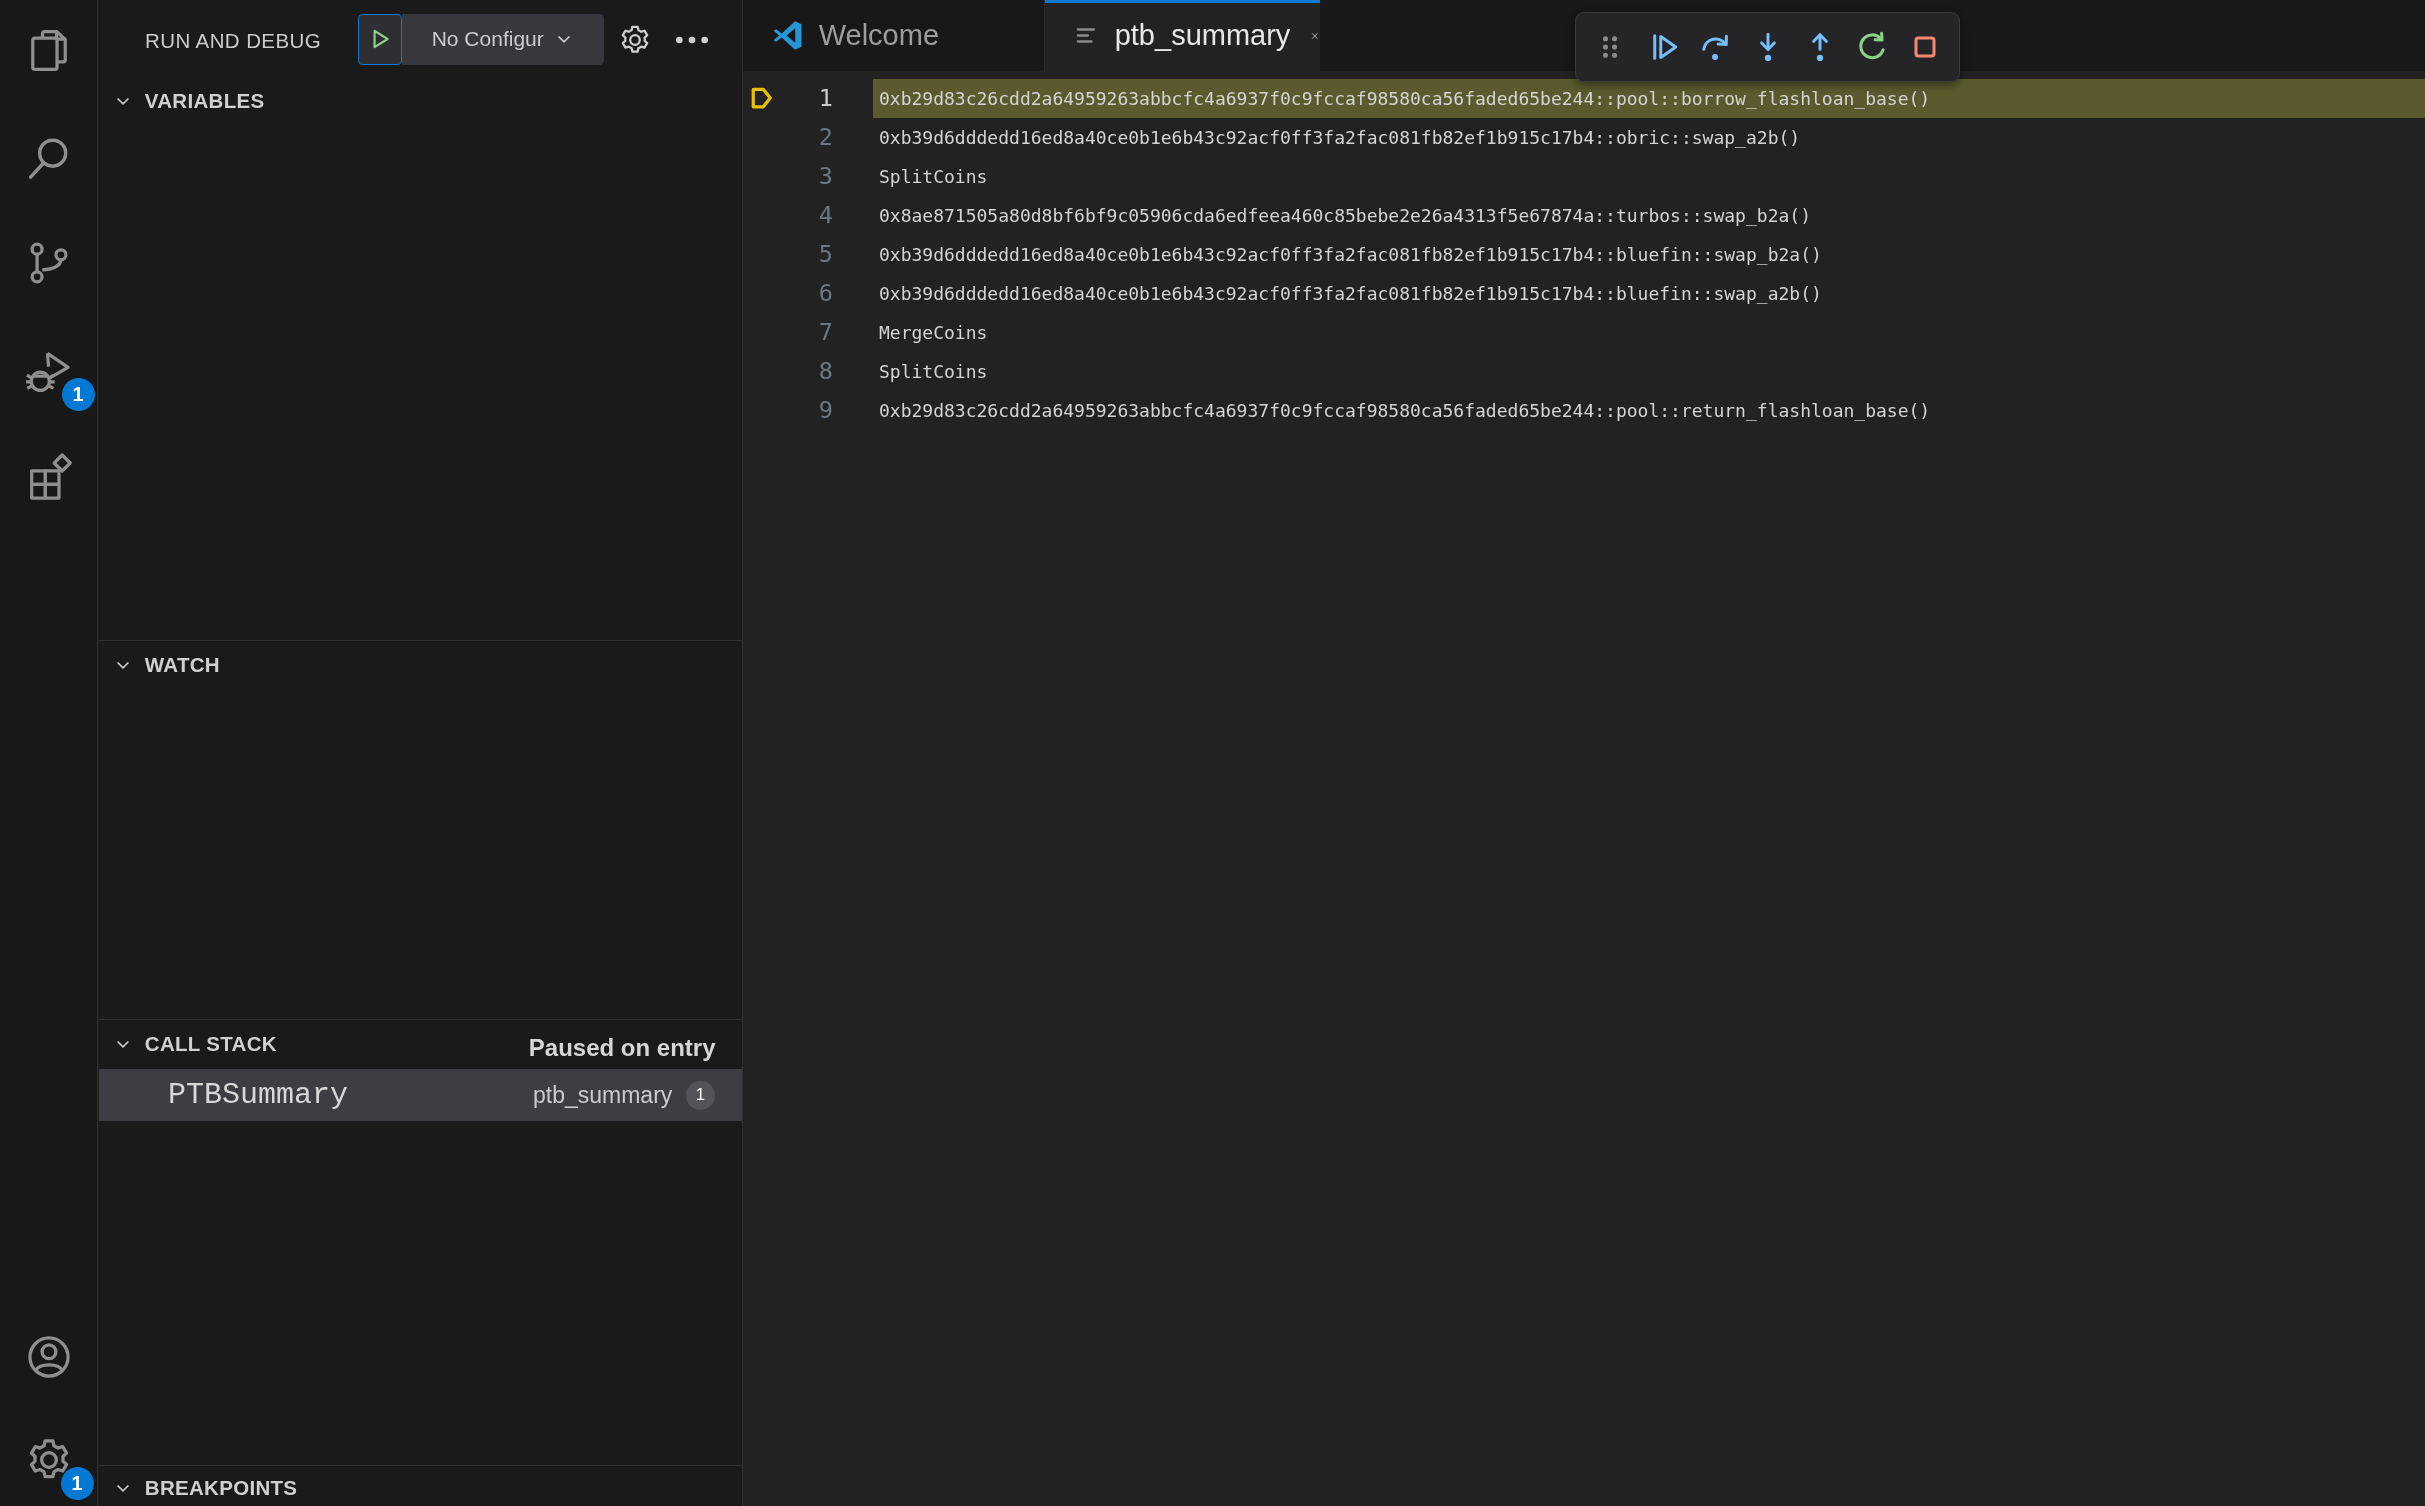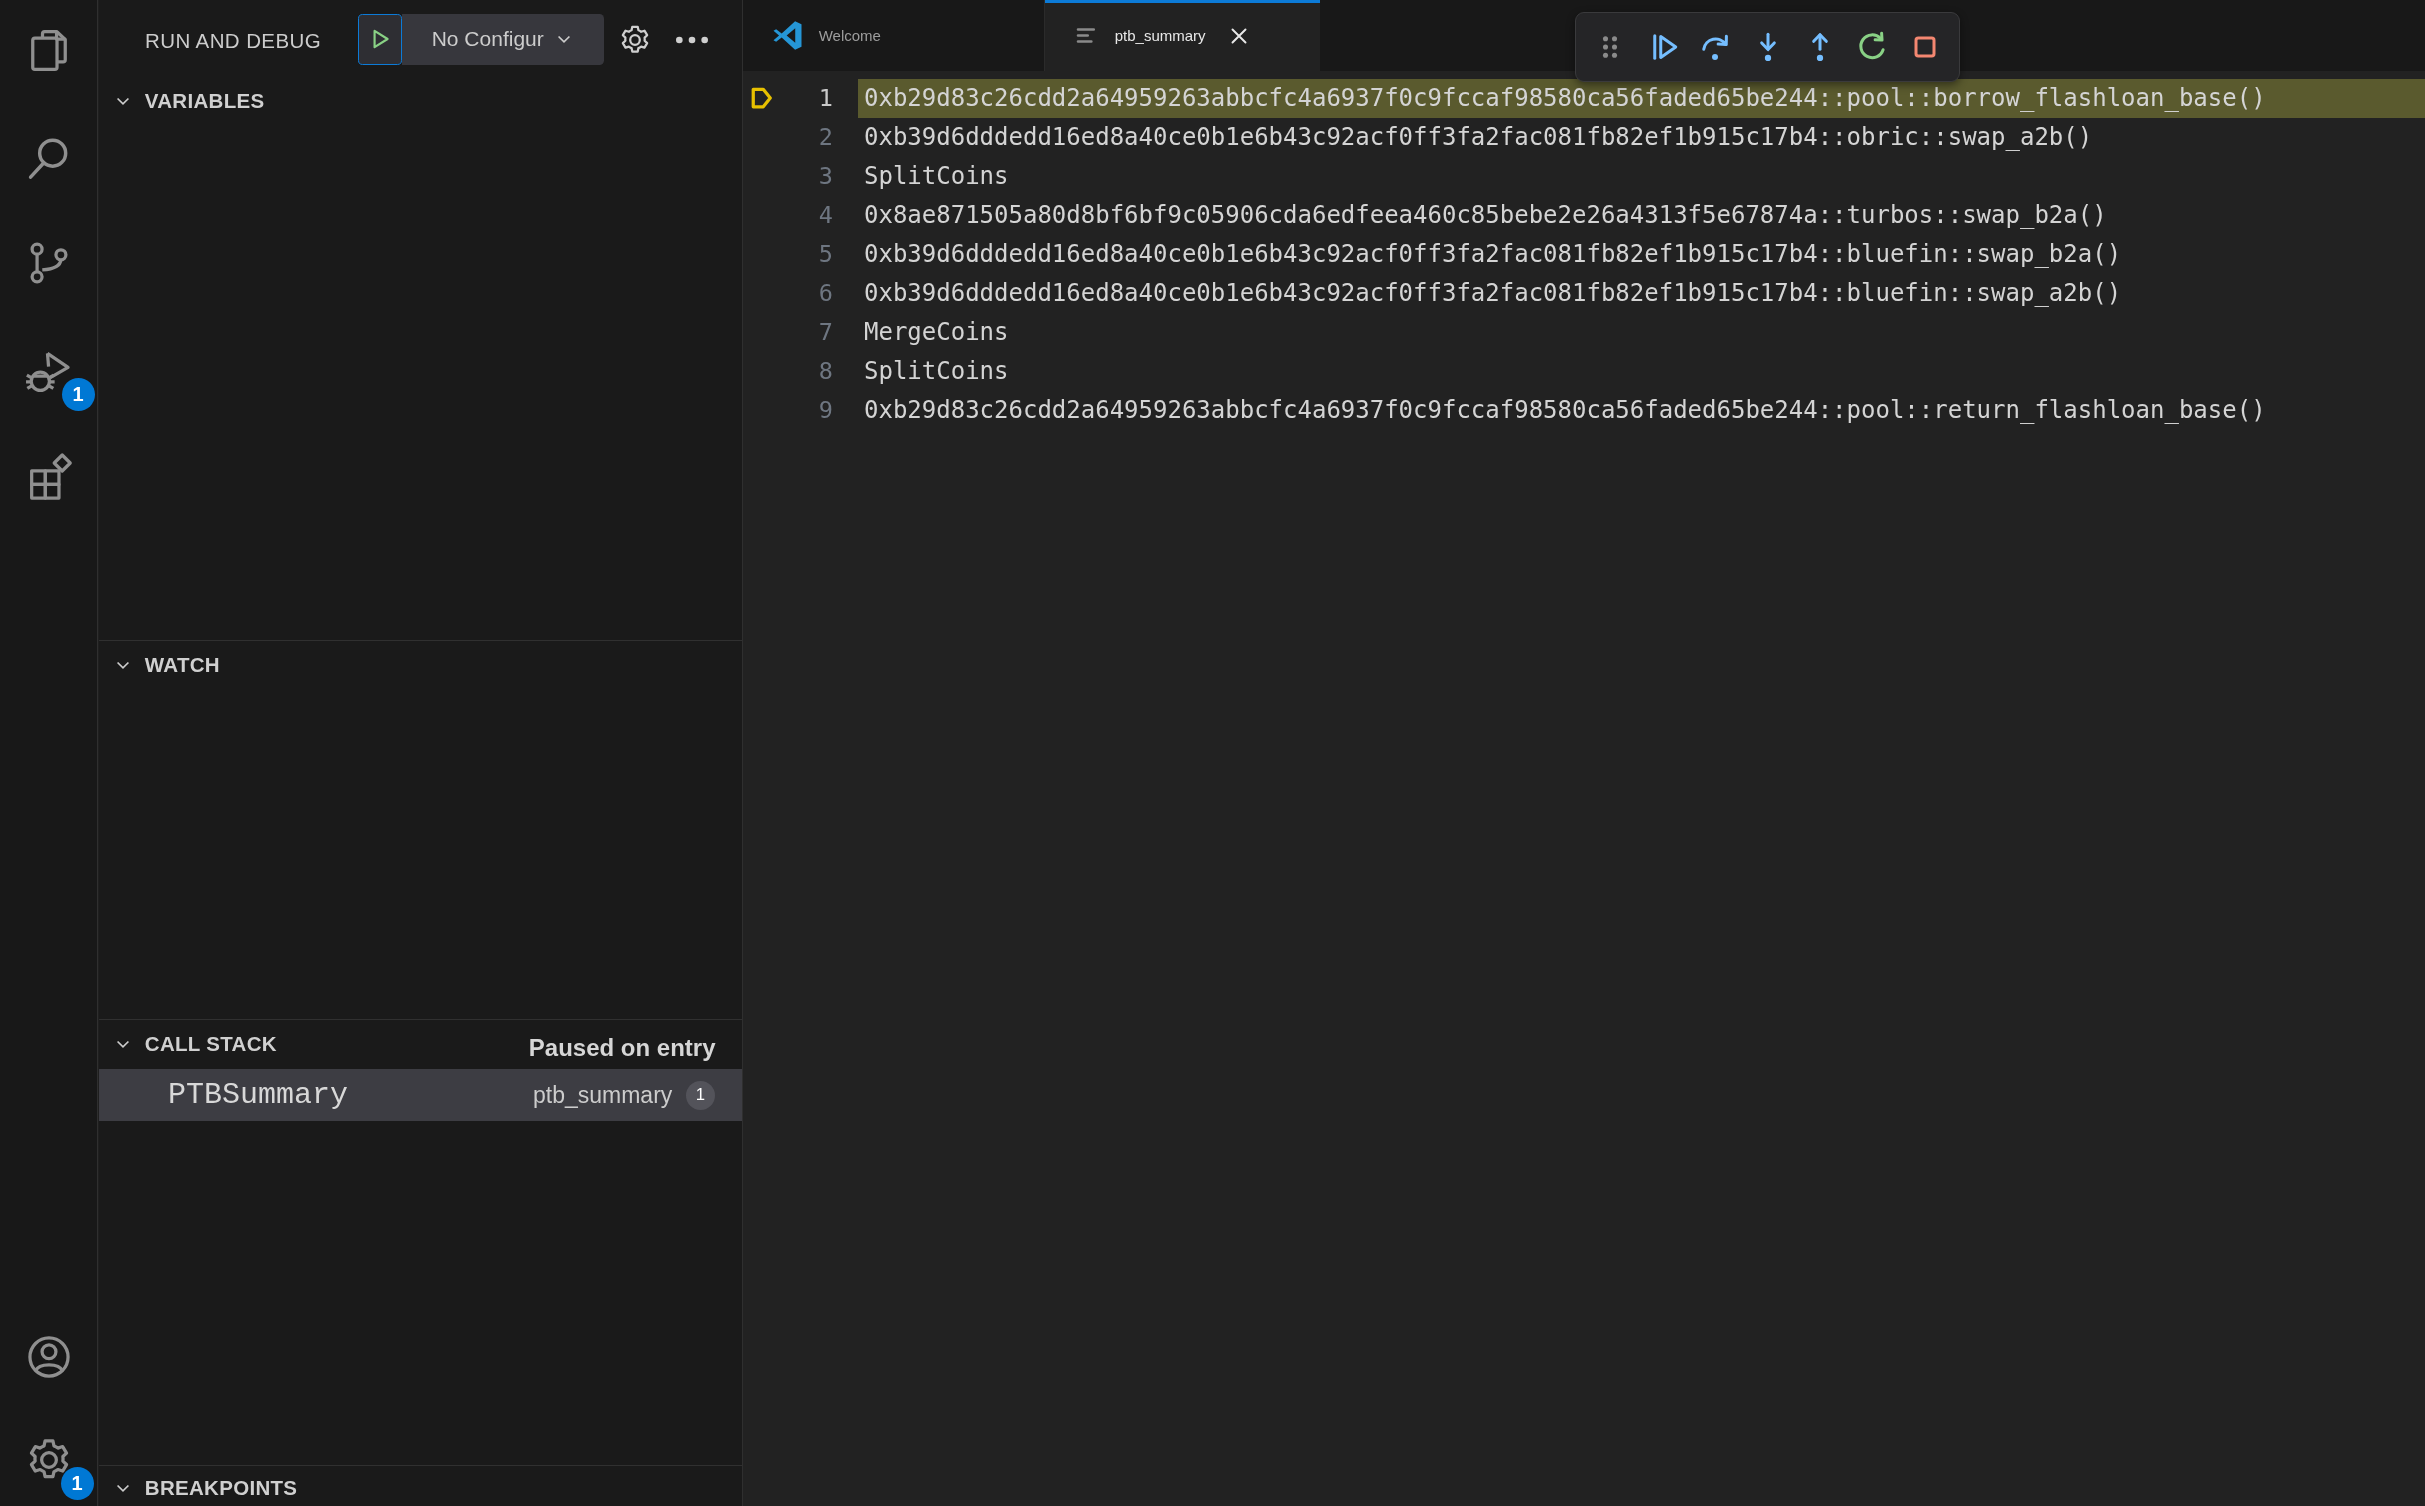--- a/index.html
+++ b/index.html
@@ -57,39 +57,39 @@
   .editor { position:absolute; left:743px; top:0; right:0; height:100%; background:#222222; }
   .tabbar { position:absolute; left:0; top:0; right:0; height:71px; background:#181818;
             display:flex; }
   .tab { height:71px; display:flex; align-items:center; cursor:pointer; position:relative; }
   .tab.inactive { width:302px; background:#181818; border-right:0.8px solid #2b2b2b; }
   .tab.inactive .tab-label { color:#9d9d9d; }
   .tab.active { width:275px; background:#222222; }
   .tab.active::before { content:""; position:absolute; left:0; top:0; right:0; height:3px;
                         background:#0c7bd8; }
   .tab-icon { width:35px; height:35px; margin-left:27px; flex:0 0 auto; }
-  .tab-label { font-size:15px; color:#e8e8e8; margin-left:13.7px; white-space:nowrap; }
+  .tab-label { font-size:29px; color:#e8e8e8; margin-left:13.7px; white-space:nowrap; }
   .tab-close { width:26px; height:26px; margin-left:20px; color:#e8e8e8; cursor:pointer; }
 
   
   .dbg-toolbar { position:absolute; left:832px; top:12px; width:385px; height:70px;
                  background:#252527; border:0.8px solid #3a3a3c; border-radius:9px;
                  box-shadow:0 3px 9px rgba(0,0,0,.45); display:flex; align-items:center;
                  justify-content:space-evenly; z-index:5; }
   .dbg-btn { width:36px; height:36px; cursor:pointer; }
   .dbg-btn svg { width:100%; height:100%; }
 
   
   .code { position:absolute; left:0; top:71px; right:0; bottom:0; padding-top:7.6px;
           font-family:"DejaVu Sans Mono", monospace; }
   .code-line { display:flex; height:39px; align-items:center; }
   .gutter-marker { width:47px; flex:0 0 auto; display:flex; align-items:center; }
   .gutter-marker svg { width:30px; height:30px; margin-left:3.8px; }
   .line-num { width:43px; flex:0 0 auto; text-align:right; font-size:23.5px; color:#6e7681; }
-  .line-text { flex:1; margin-left:31px; font-size:24px; color:#d4d4d4; white-space:pre;
+  .line-text { flex:1; margin-left:46px; font-size:18px; color:#d4d4d4; white-space:pre;
                line-height:39px; }
   .code-line.current .line-num { color:#c9c9c9; }
   .code-line.current .line-text { background:#5a5a2e; box-shadow:-6px 0 0 #5a5a2e; }
 </style>
 </head>
 <body>
 
 <div class="app">
 
   <div class="activitybar">

